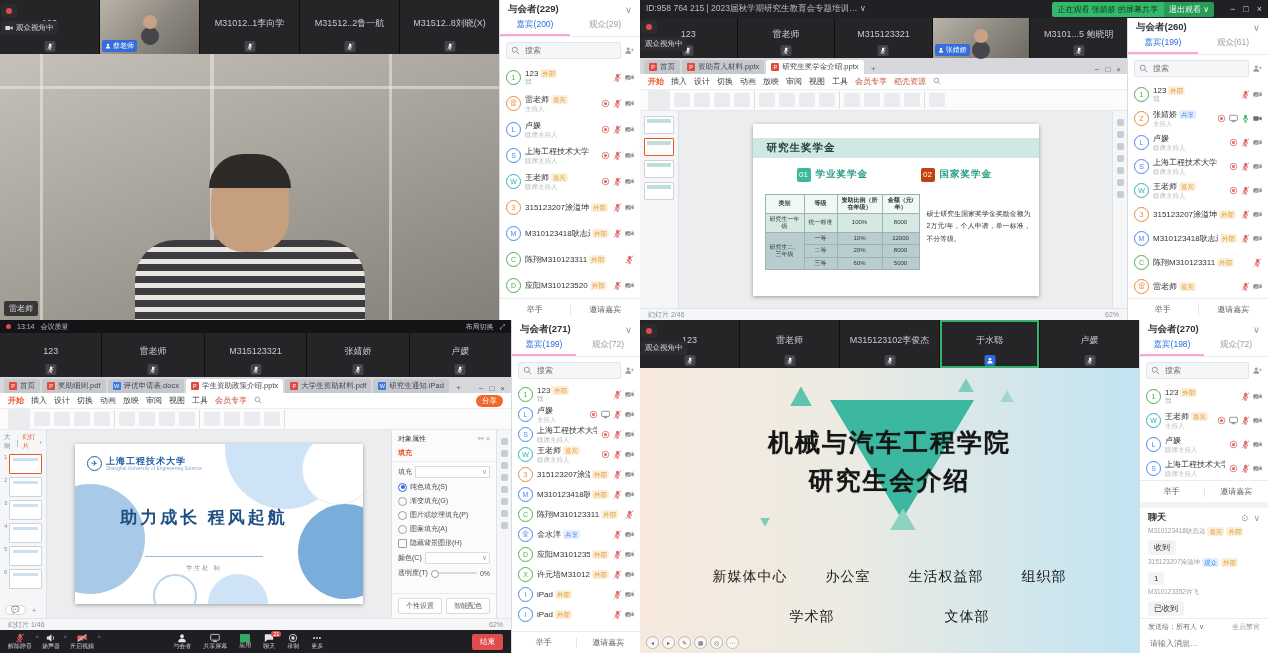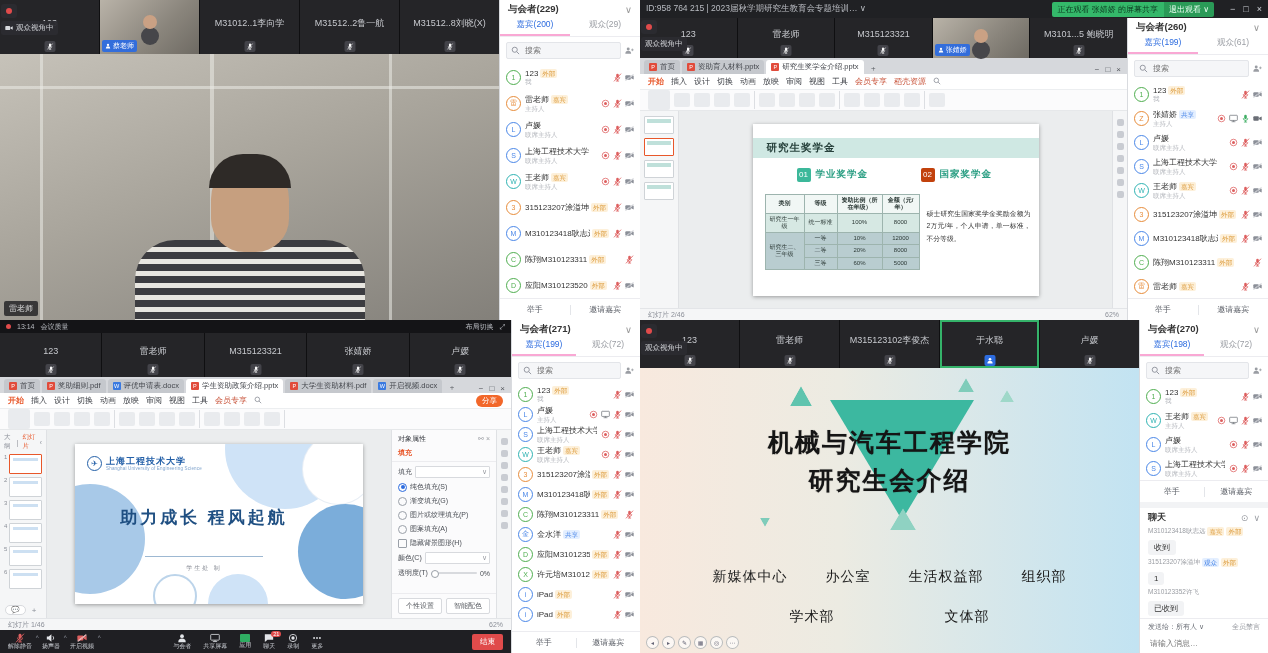--- a/index.html
+++ b/index.html
@@ -1207,21 +1207,21 @@
               <span class="w-tab on">
                 <span class="dicon red">P</span>
                 <span>学生资助政策介绍.pptx</span>
               </span>
               <span class="w-tab ">
                 <span class="dicon red">P</span>
                 <span>大学生资助材料.pdf</span>
               </span>
               <span class="w-tab ">
                 <span class="dicon blue">W</span>
-                <span>开启视频.docx</span>
+                <span>研究生通知.iPad</span>
               </span>
               <span class="w-plus">＋</span>
      <span class="w-ctl">
                 <span>−</span>
                 <span>□</span>
                 <span>×</span>
               </span>
             </div>
         <div class="w-menu">
               <span class="m on ">开始</span>

